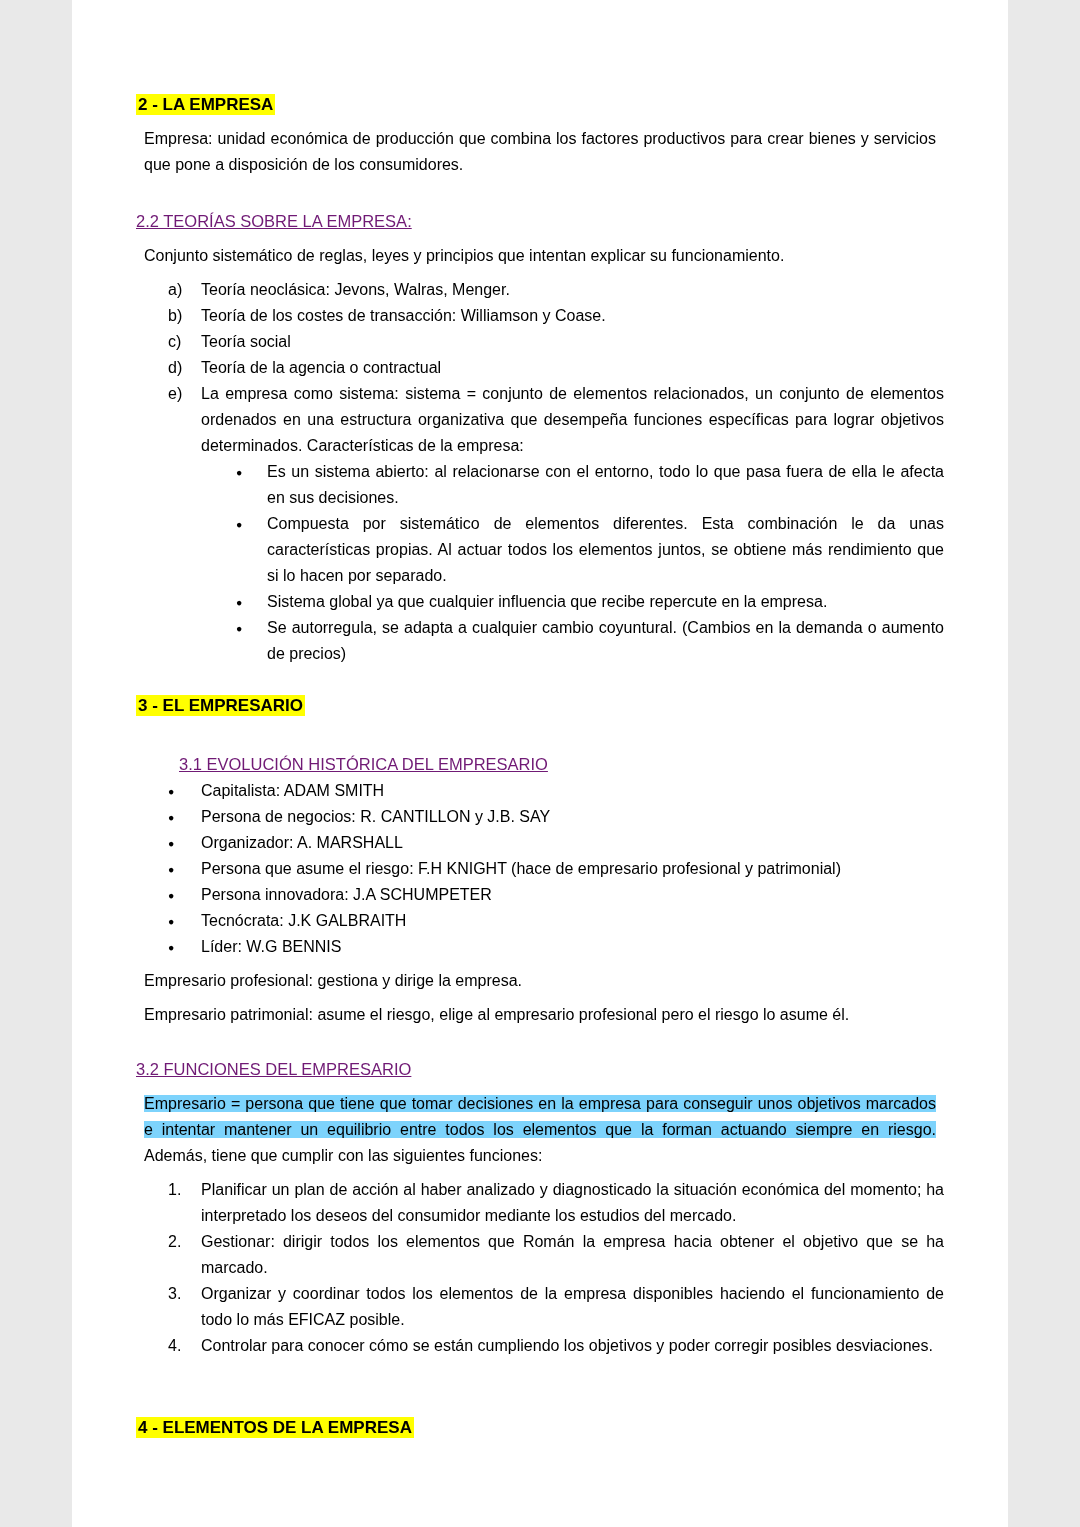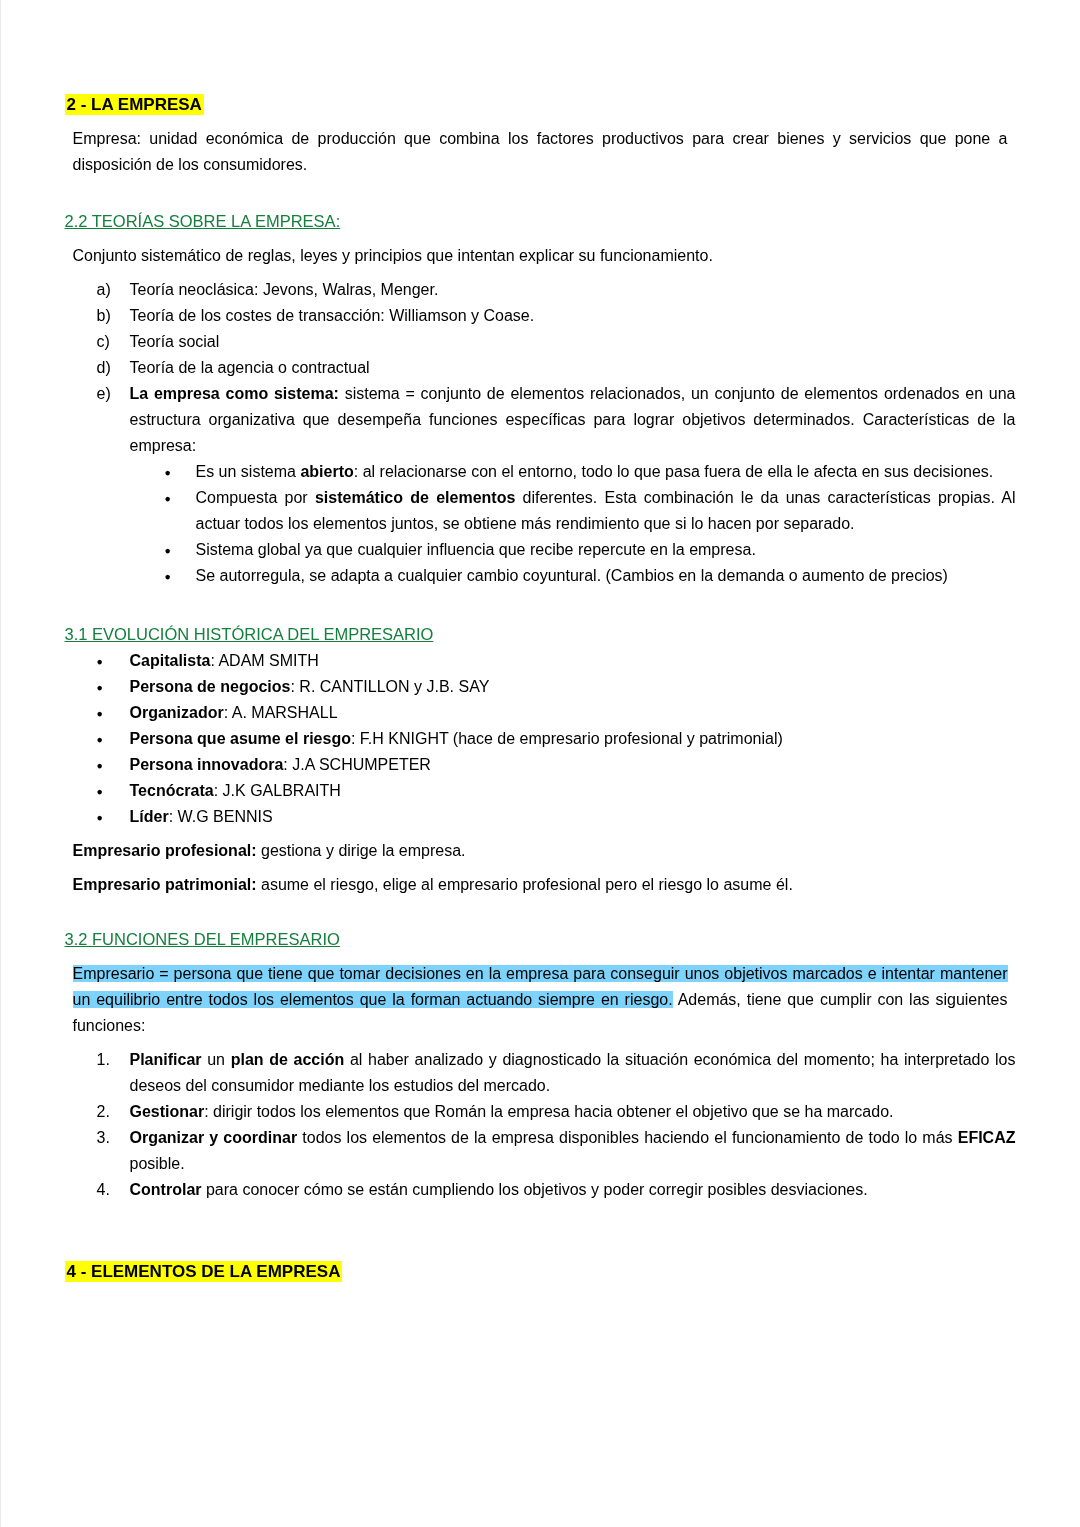--- a/index.html
+++ b/index.html
@@ -1,45 +1,45 @@
 <!DOCTYPE html>
 <html><head>
 <meta charset="utf-8">
 <style>
   html,body{margin:0;padding:0;background:#e9e9e9;}
   .page{
-    width:1079px;height:1527px;margin:0 auto;background:#ffffff;
+    width:936px;height:1527px;margin:0 auto;background:#ffffff;
     box-sizing:border-box;padding:92px 64px 0 64px;
     font-family:"Liberation Sans", sans-serif;
     font-size:16px;line-height:26px;color:#000;
     overflow:hidden;
   }
   .para{margin:8px;text-align:justify;}
   .h-yellow{
     display:inline;background:#ffff00;font-weight:bold;font-size:17px;
     padding:1px 2px;
   }
   .h-block{margin:0;}
   .h-blue{
-    display:inline;color:#15803d;text-decoration:underline;font-size:16.5px;
+    display:inline;color:#701a75;text-decoration:underline;font-size:16.5px;
   }
   .gap-1{margin-top:30px;}
   .gap-2{margin-top:26px;}
-  .gap-3{margin-top:32px;}
+  .gap-3{margin-top:32px;margin-left:43px;}
   .gap-4{margin-top:28px;}
   .gap-5{margin-top:56px;}
   .list{margin:0;}
   .li{display:flex;}
   .li .mk{flex:0 0 33px;box-sizing:border-box;}
   .list-l1{padding-left:32px;}
   .list-l2{padding-left:100px;}
   .list-l2 .mk{flex:0 0 31px;}
   .mk-bullet{font-size:10.5px;line-height:26px;}
   .li .tx{flex:1;text-align:justify;}
-  .b{font-weight:bold;}
+  .b{font-weight:normal;}
   .hl-cream{background:#7dd3fc;}
 </style>
 </head>
 <body>
 
 <div class="page">
 
   <div class="h-block">
     <span class="h-yellow">2 - LA EMPRESA</span>
   </div>
@@ -85,20 +85,23 @@
     <div class="li">
       <span class="mk mk-bullet">●</span>
       <span class="tx"><span>Sistema global ya que cualquier influencia que recibe repercute en la empresa.</span></span>
     </div>
     <div class="li">
       <span class="mk mk-bullet">●</span>
       <span class="tx"><span>Se autorregula, se adapta a cualquier cambio coyuntural. (Cambios en la demanda o aumento de precios)</span></span>
     </div>
   </div>
 
+  <div class="h-block gap-2">
+    <span class="h-yellow">3 - EL EMPRESARIO</span>
+  </div>
 
   <div class="h-block gap-3">
     <span class="h-blue">3.1 EVOLUCIÓN HISTÓRICA DEL EMPRESARIO</span>
   </div>
 
   <div class="list list-l1">
     <div class="li">
       <span class="mk mk-bullet">●</span>
       <span class="tx"><span class="b">Capitalista</span><span>: ADAM SMITH</span></span>
     </div>

